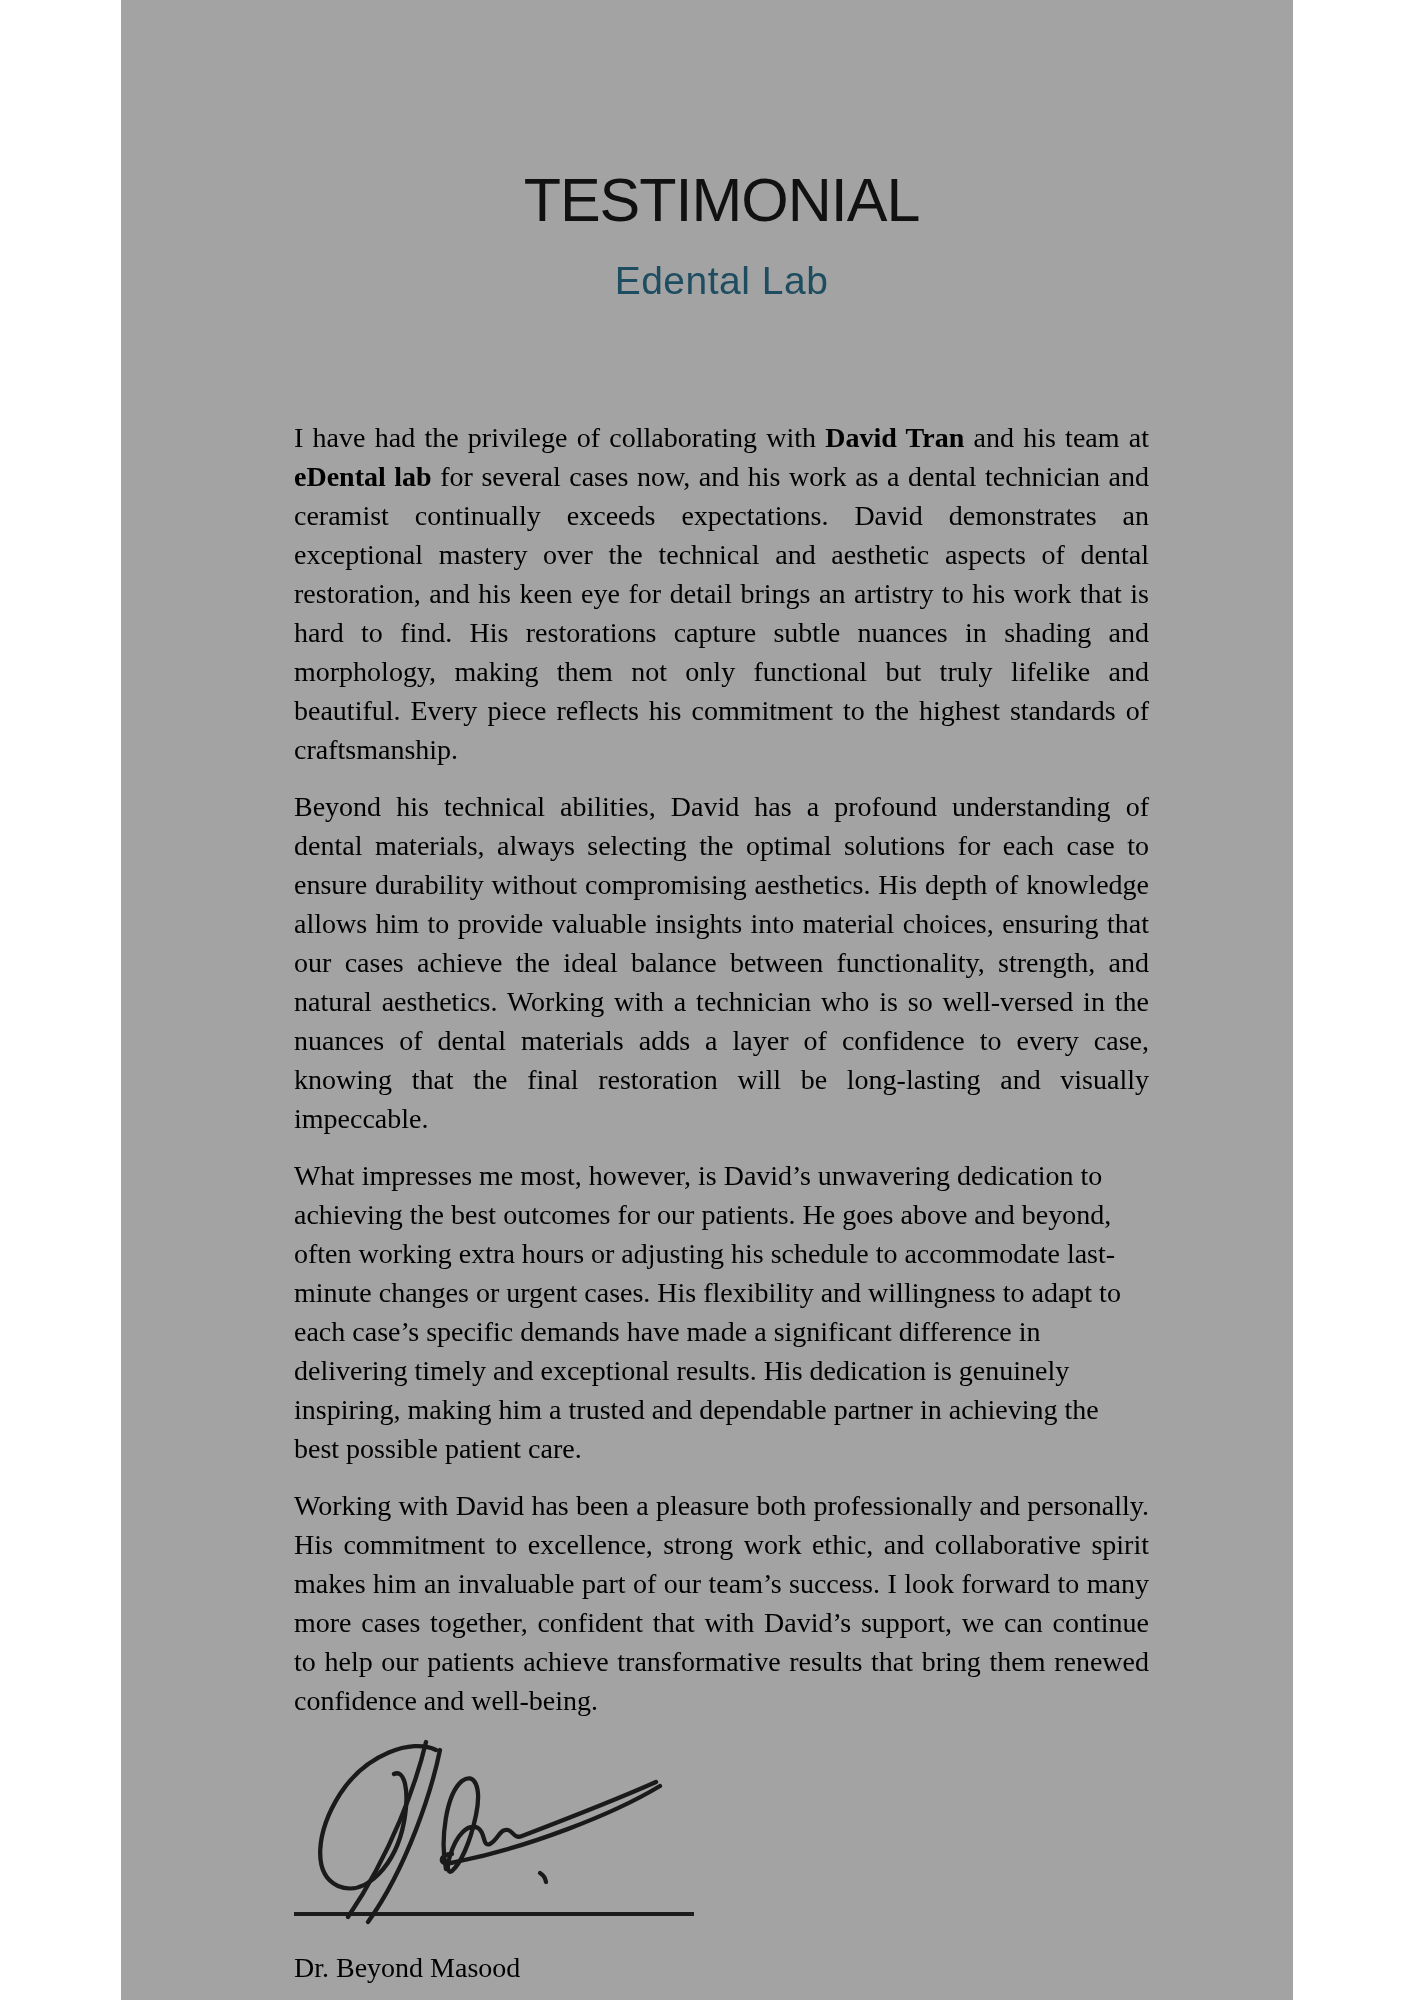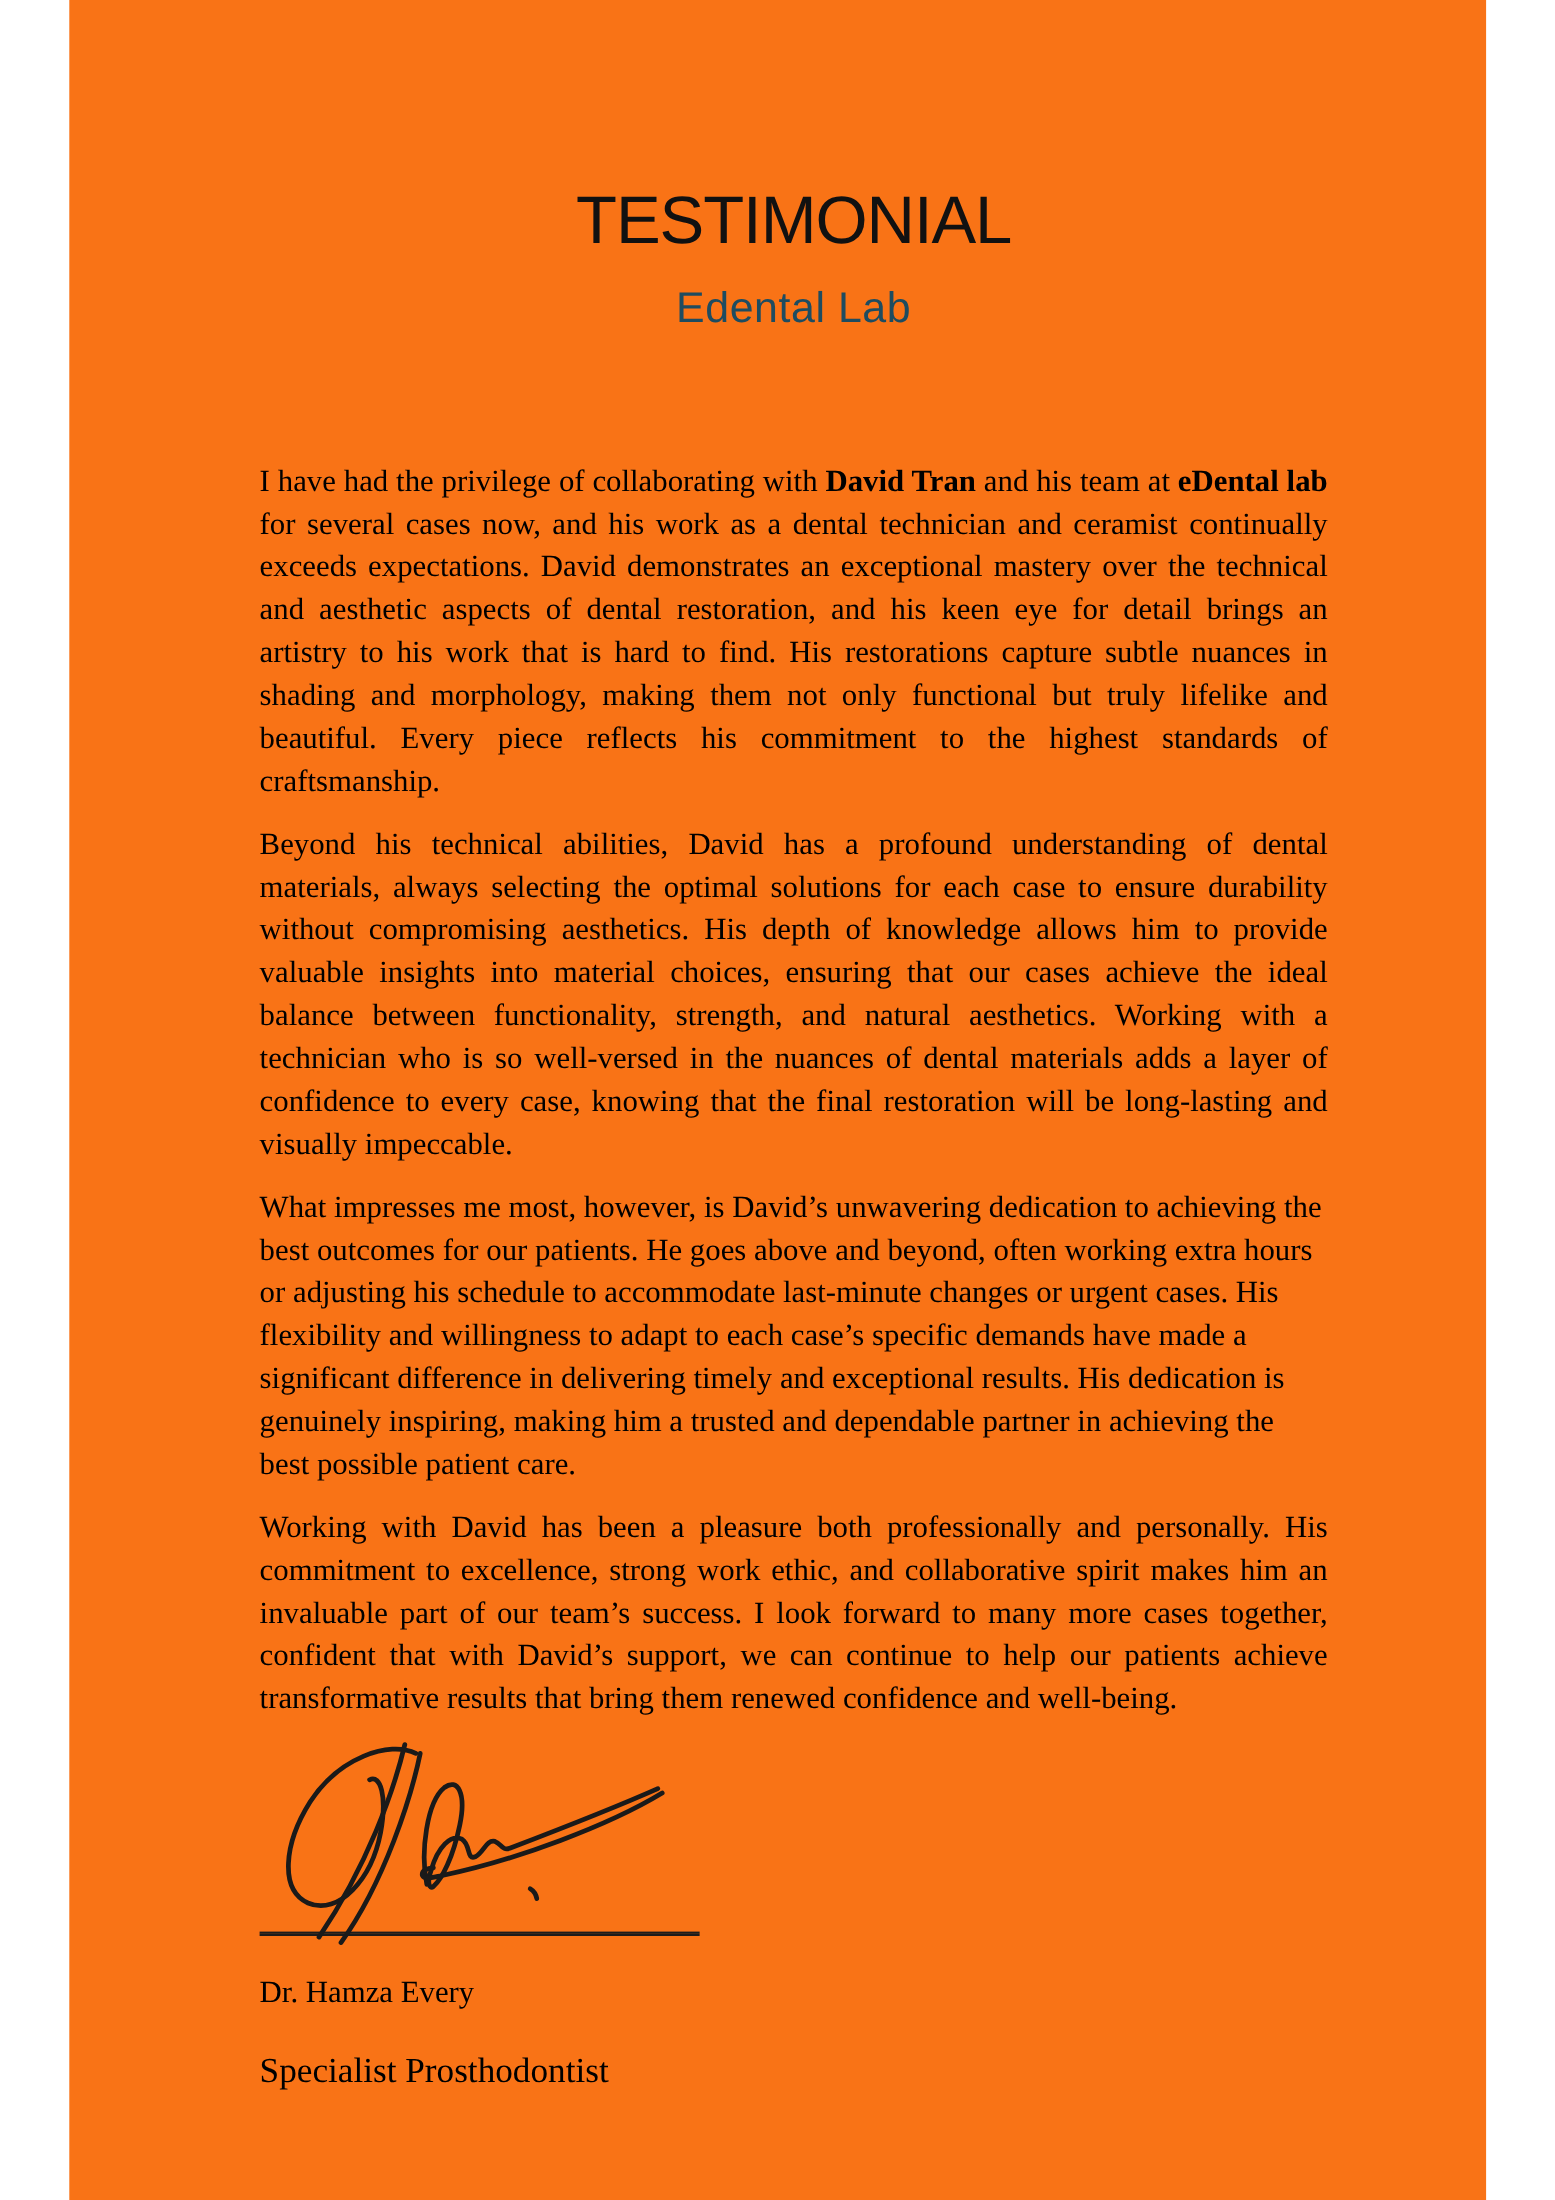--- a/index.html
+++ b/index.html
@@ -1,24 +1,24 @@
 <!DOCTYPE html>
 <html><head>
 <meta charset="utf-8">
 <style>
   * { margin: 0; padding: 0; box-sizing: border-box; }
   html, body { background: #ffffff; }
   body { font-family: "Liberation Serif", serif; color: #000000; }
 
   .page {
     position: relative;
-    width: 1288px;
+    width: 1172px;
     height: 2000px;
     margin: 0 auto;
-    background: #f97316;
+    background: #a3a3a3;
     overflow: hidden;
   }
 
   .content {
     padding-left: 173px;
     padding-right: 144px;
   }
 
   
   .heading { text-align: center; }
@@ -120,19 +120,19 @@
 
         <path d="M 142,129 C 136,100 142,54 158,41 C 170,32 178,46 172,75 C 166,104 156,124 148,131 C 144,134 142,127 146,116 C 152,95 164,83 174,88 C 182,93 178,107 186,104 C 194,100 196,88 204,90 C 210,92 210,99 218,96 C 252,83 316,58 352,42"></path>
 
         <path d="M 356,46 C 308,75 224,107 156,121 C 146,123 140,125 138,121 C 137,117 142,114 148,114"></path>
 
         <path d="M 236,133 q 5,3 6,9"></path>
       </svg>
 
       <div class="sig-line"></div>
 
-      <div class="signer-name">Dr. Hamza Every</div>
+      <div class="signer-name">Dr. Beyond Masood</div>
 
       <div class="signer-role">Specialist Prosthodontist</div>
     </footer>
 
   </div>
 </div>
 
 </body></html>

